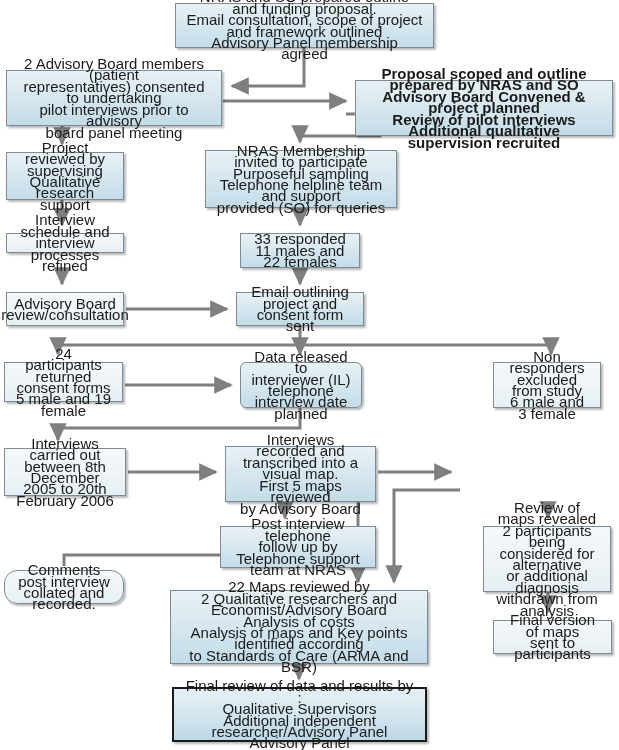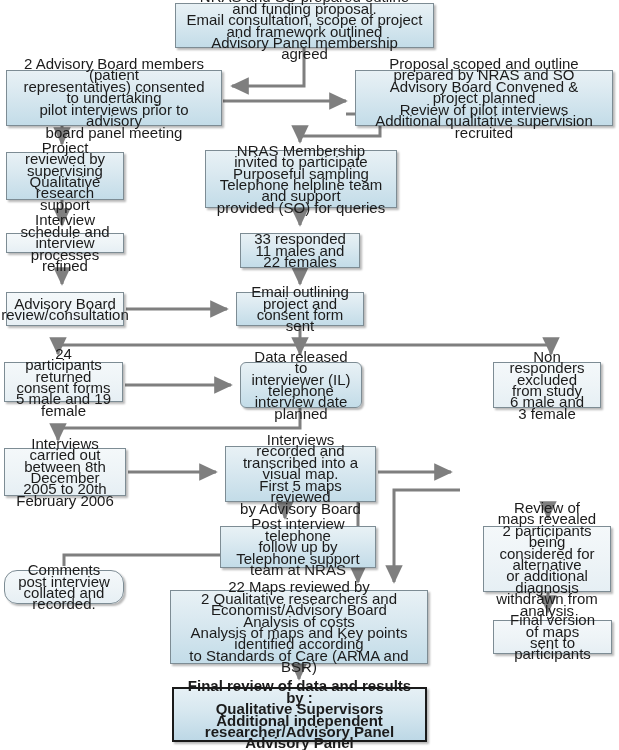--- a/index.html
+++ b/index.html
@@ -29,21 +29,21 @@
     font-size: 15px;
     line-height: 11.4px;
     padding: 2px 10px;
     white-space: pre-line;
   }
   .node.plain {
     background: linear-gradient(to bottom, #f4f8fa 0%, #eef4f7 50%, #e6eff4 100%);
   }
   .node.final {
     border: 2px solid #1a1a1a;
-    font-weight: bold;
+    font-weight: normal;
     background: linear-gradient(to bottom, #e6f0f5 0%, #d8e8f0 40%, #bdd8e6 100%);
   }
   svg.wires {
     position: absolute;
     left: 0;
     top: 0;
     width: 619px;
     height: 750px;
     pointer-events: none;
   }
@@ -160,21 +160,21 @@
 
   <div class="node" style="left:175px; top:3px; width:259px; height:45px;">NRAS and SO prepared outline and funding proposal.
 Email consultation, scope of project and framework outlined
 Advisory Panel membership agreed</div>
 
   <div class="node" style="left:6px; top:70px; width:216px; height:56px;">2 Advisory Board members (patient
 representatives) consented to undertaking
 pilot interviews prior to advisory
 board panel meeting</div>
 
-  <div class="node" style="left:355px; top:70px; width:258px; height:56px;">Proposal scoped and outline prepared by NRAS and SO
+  <div class="node" style="left:355px; top:80px; width:258px; height:56px;font-weight:bold;">Proposal scoped and outline prepared by NRAS and SO
 Advisory Board Convened &amp; project planned
 Review of pilot interviews
 Additional qualitative supervision recruited</div>
 
   <div class="node" style="left:6px; top:152px; width:118px; height:48px;">Project reviewed by
 supervising Qualitative
 research support</div>
 
   <div class="node" style="left:205px; top:150px; width:192px; height:58px;">NRAS Membership invited to participate
 Purposeful sampling

